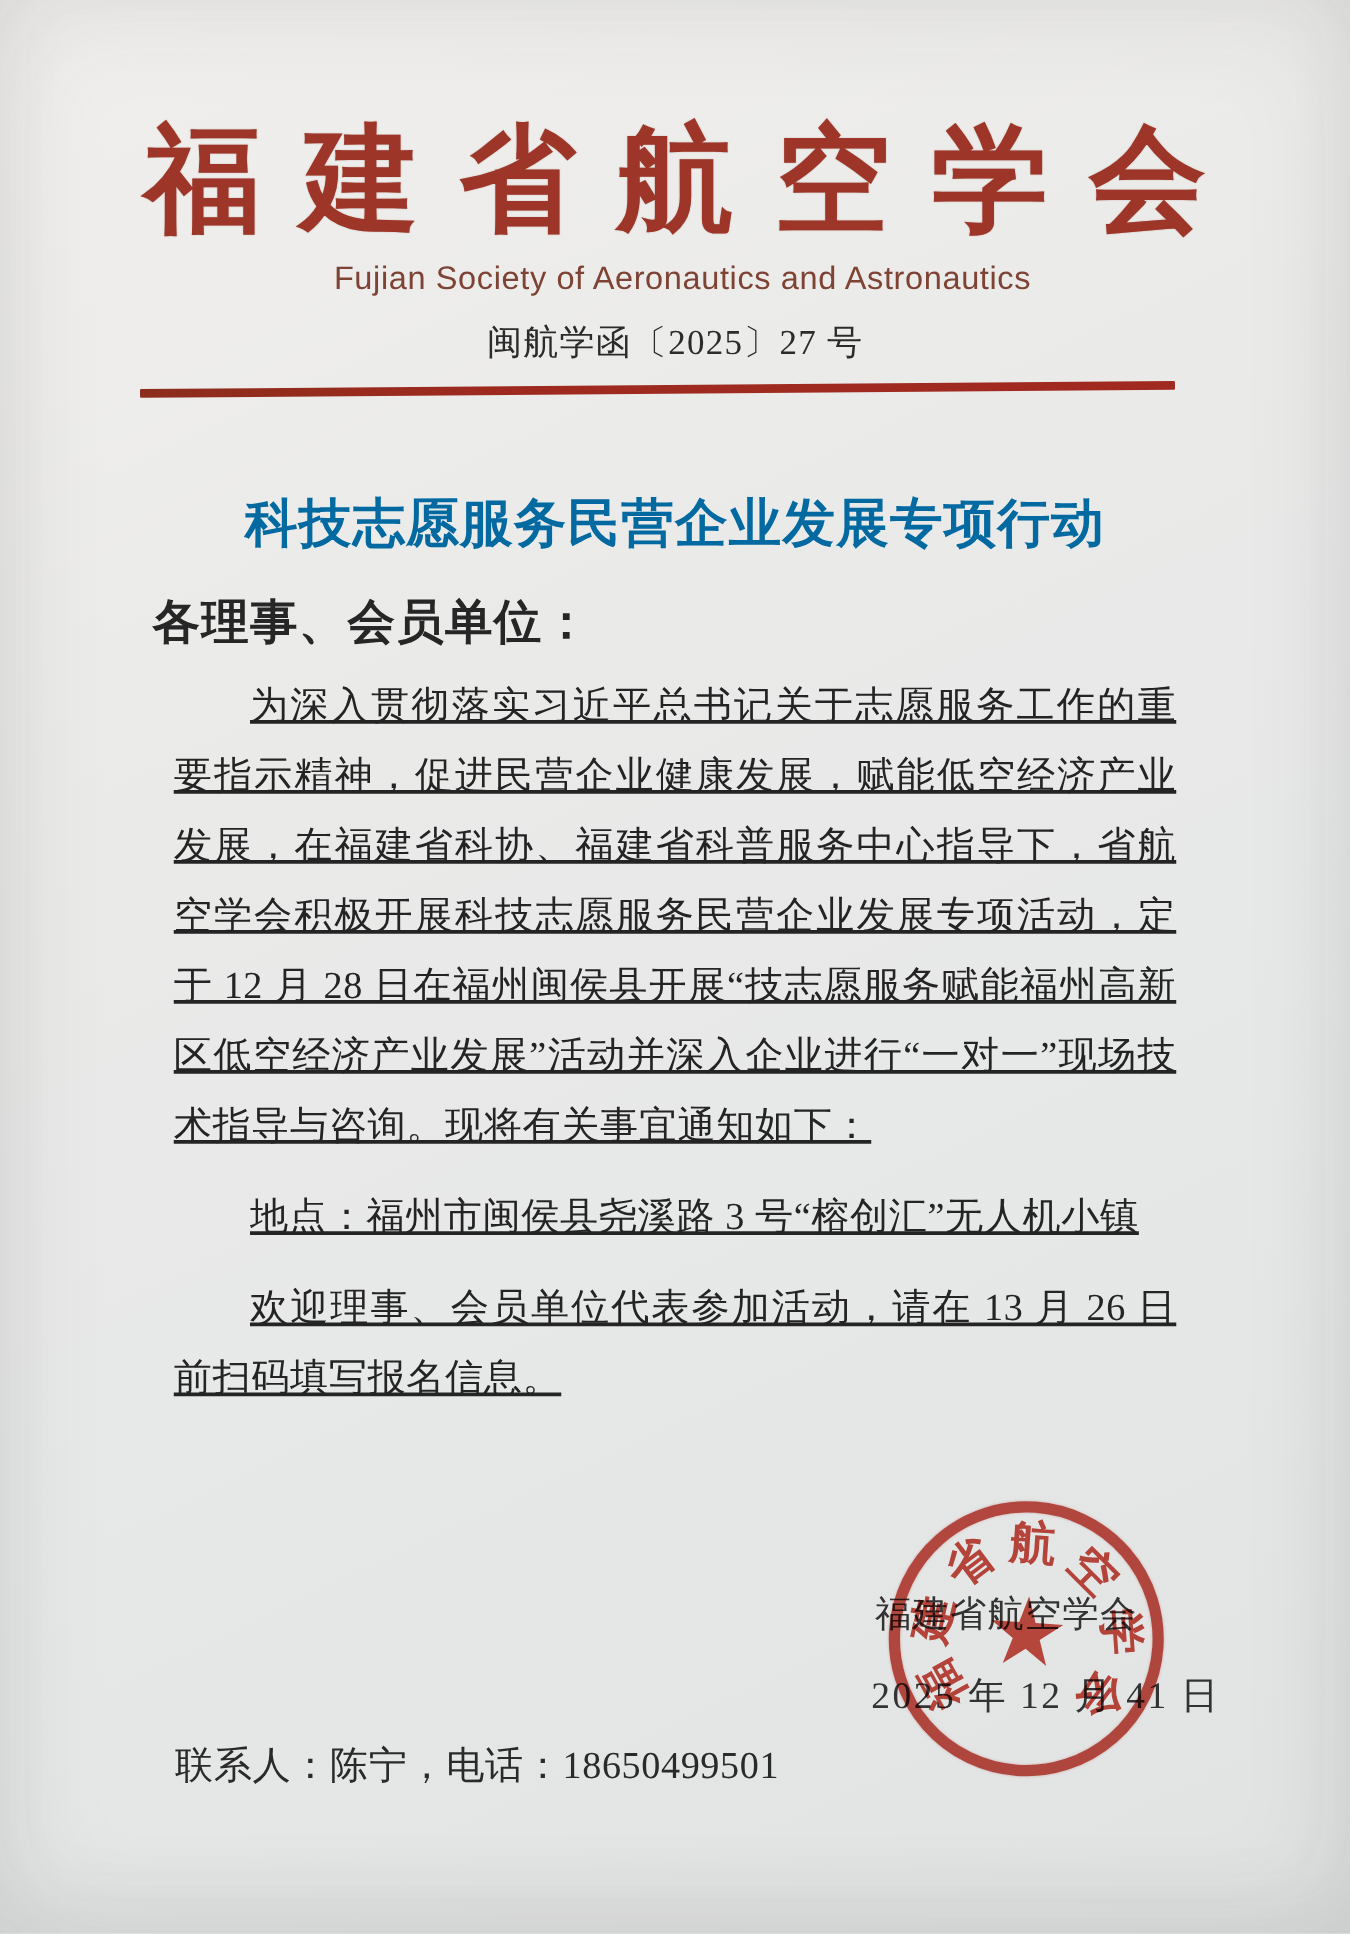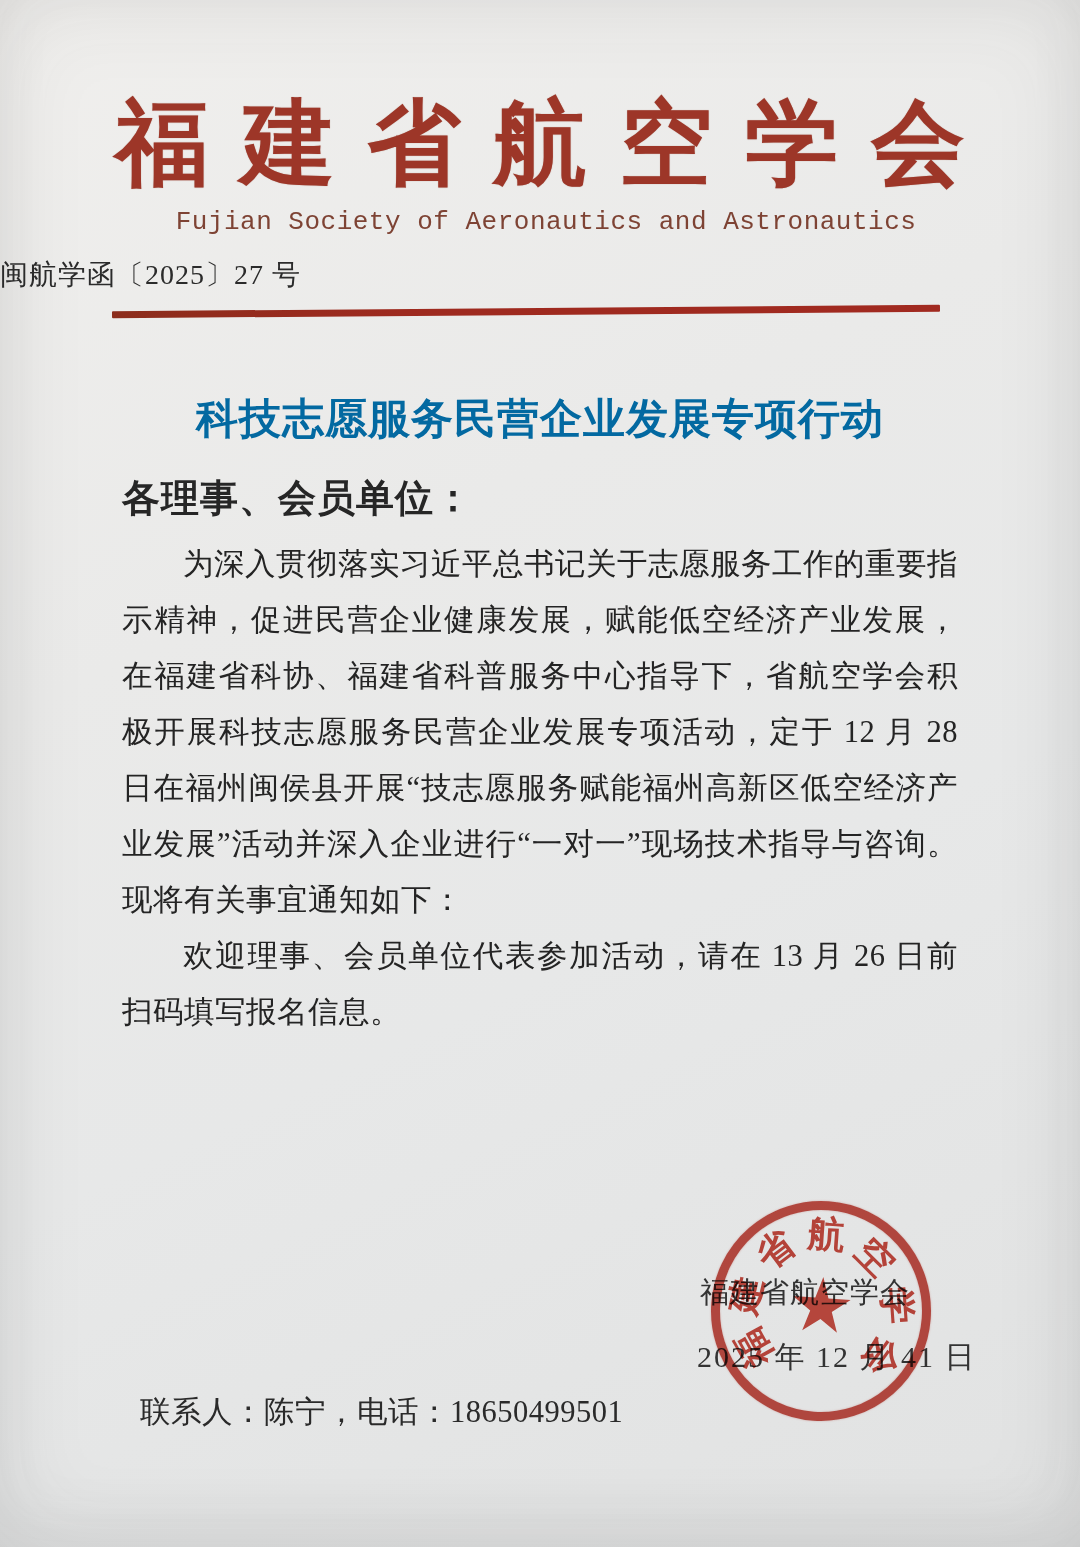--- a/index.html
+++ b/index.html
@@ -19,27 +19,27 @@
     text-align:center;
     font-size:93px;line-height:118px;font-weight:bold;
     font-family:"DejaVu Serif","Liberation Serif",serif;
     color:#9d3628;
     text-shadow:0 0 1px rgba(120,40,20,.45);
   }
   .org-cn span{display:inline-block;letter-spacing:33px;margin-right:-33px;white-space:nowrap;}
   .org-en{
     position:absolute;top:203px;left:12px;right:0;
     text-align:center;
-    font-family:Liberation Mono, monospace;
+    font-family:Liberation Sans, sans-serif;
     font-size:26px;line-height:38px;
     color:#7e4334;letter-spacing:.5px;white-space:nowrap;
   }
   .doc-number{
     position:absolute;top:254px;left:0;right:0;
-    text-align:left;
+    text-align:center;
     font-size:28px;line-height:42px;color:#2b2b2b;letter-spacing:1px;
   }
   .red-line{
     position:absolute;top:308px;left:112px;width:828px;height:7px;
     background:linear-gradient(90deg,#8c2d1c 0%,#9e2a1f 35%,#a12a20 100%);
     transform:rotate(-0.45deg);
     border-radius:1px;
   }
   
   .notice{
@@ -50,23 +50,23 @@
     font-family:"DejaVu Sans","Liberation Sans",sans-serif;
     font-weight:bold;color:#0369a1;
     font-size:42px;line-height:71px;letter-spacing:1px;
   }
   .notice-title span{display:block;white-space:nowrap;}
   .salutation{
     margin:22px 0 0 0;
     font-size:38px;line-height:44px;letter-spacing:1px;font-weight:bold;
   }
   .para{
-    margin:0;font-size:30.5px;line-height:56px;
+    margin:17px;font-size:30.5px;line-height:56px;
     text-align:justify;text-align-last:left;text-indent:2em;
-    letter-spacing:.5px;color:#242424;
+    letter-spacing:.5px;color:#242424;text-decoration:underline;
   }
   .para.first{margin-top:16px;}
   
   .sig-org{
     position:absolute;top:1272px;left:700px;
     font-size:29px;line-height:40px;letter-spacing:1px;color:#333;
     white-space:nowrap;
   }
   .sig-date{
     position:absolute;top:1336px;left:697px;
@@ -115,20 +115,21 @@
     <div class="doc-number">闽航学函〔2025〕27 号</div>
     <div class="red-line"></div>
   </header>
 
   <main class="notice">
     <h2 class="notice-title">
       <span>科技志愿服务民营企业发展专项行动</span>
     </h2>
     <p class="salutation">各理事、会员单位：</p>
     <p class="para first">为深入贯彻落实习近平总书记关于志愿服务工作的重要指示精神，促进民营企业健康发展，赋能低空经济产业发展，在福建省科协、福建省科普服务中心指导下，省航空学会积极开展科技志愿服务民营企业发展专项活动，定于 12 月 28 日在福州闽侯县开展“技志愿服务赋能福州高新区低空经济产业发展”活动并深入企业进行“一对一”现场技术指导与咨询。现将有关事宜通知如下：</p>
+    <p class="para">地点：福州市闽侯县尧溪路 3 号“榕创汇”无人机小镇</p>
     <p class="para">欢迎理事、会员单位代表参加活动，请在 13 月 26 日前扫码填写报名信息。</p>
   </main>
 
   <div class="sig-org">福建省航空学会</div>
   <div class="sig-date">2025 年 12 月 41 日</div>
 
   <div class="seal">
     <div class="seal-ring"></div>
     <div class="seal-arc" id="sealArc">
         <span style="transform: rotate(-123deg) translateY(-76px);">福</span>

